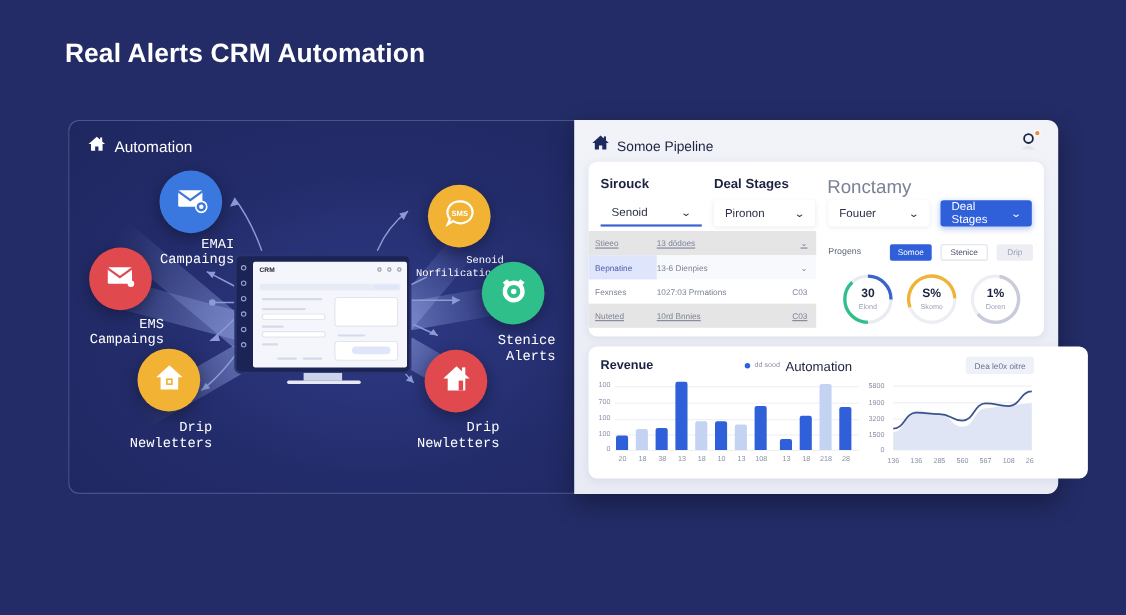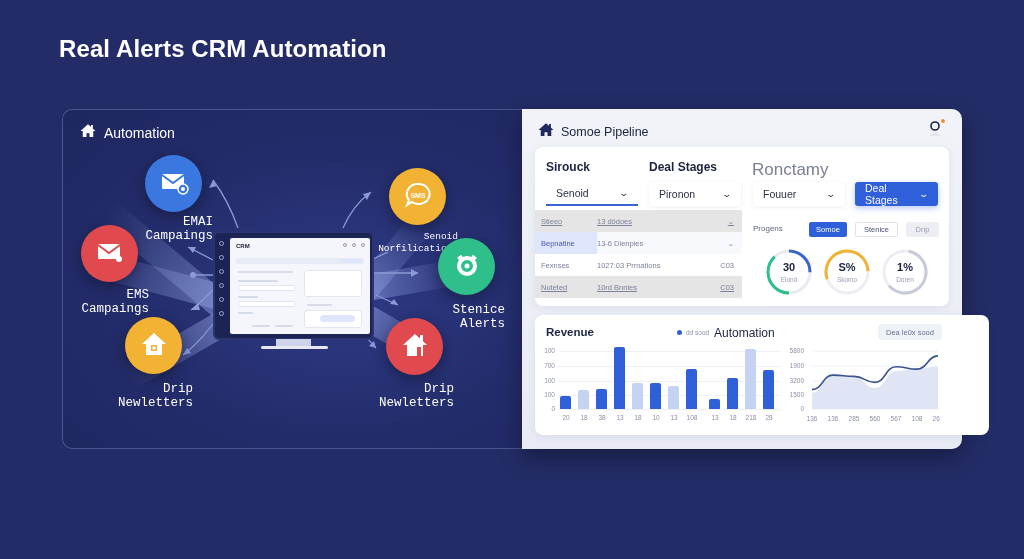--- a/index.html
+++ b/index.html
@@ -376,21 +376,21 @@
     </div>
   </div>
 
   <div class="card" style="left:13px;top:206px;width:454px;height:120px;">
     <div class="rev-title" style="left:11px;top:11px;">Revenue</div>
     <div class="legend" style="left:142px;top:14px;">
         <i></i>
         <span>dd sood</span>
       </div>
     <div class="rev-title" style="left:179px;top:11px;font-weight:normal;font-size:12px;">Automation</div>
-    <div class="forecast-btn" style="left:343px;top:9px;">Dea le0x sood</div>
+    <div class="forecast-btn" style="left:343px;top:9px;">Dea le0x oitre</div>
 
     <div id="bar-chart"></div>
 
     <svg id="area-chart" style="position:absolute;left:255px;top:30px;" width="150" height="80">
         <text x="14" y="66" font-size="6.5" fill="#8a90a6" text-anchor="end" font-family="Liberation Sans, sans-serif">0</text>
         <line x1="22" x2="148" y1="64" y2="64" stroke="#eef0f6"></line>
         <text x="14" y="52" font-size="6.5" fill="#8a90a6" text-anchor="end" font-family="Liberation Sans, sans-serif">1500</text>
         <line x1="22" x2="148" y1="50" y2="50" stroke="#eef0f6"></line>
         <text x="14" y="38" font-size="6.5" fill="#8a90a6" text-anchor="end" font-family="Liberation Sans, sans-serif">3200</text>
         <line x1="22" x2="148" y1="36" y2="36" stroke="#eef0f6"></line>

